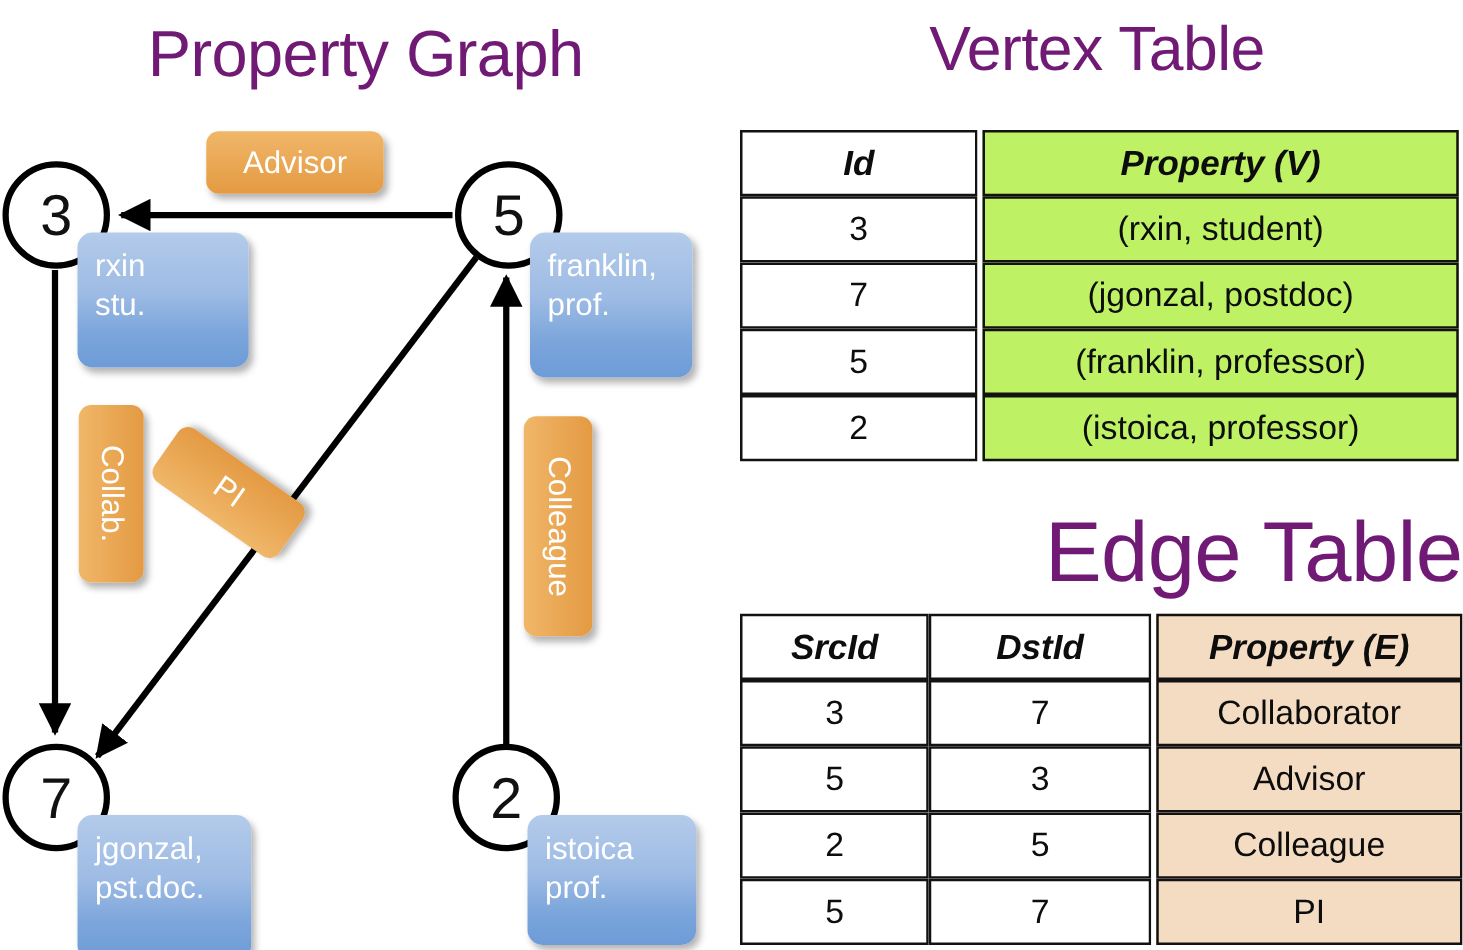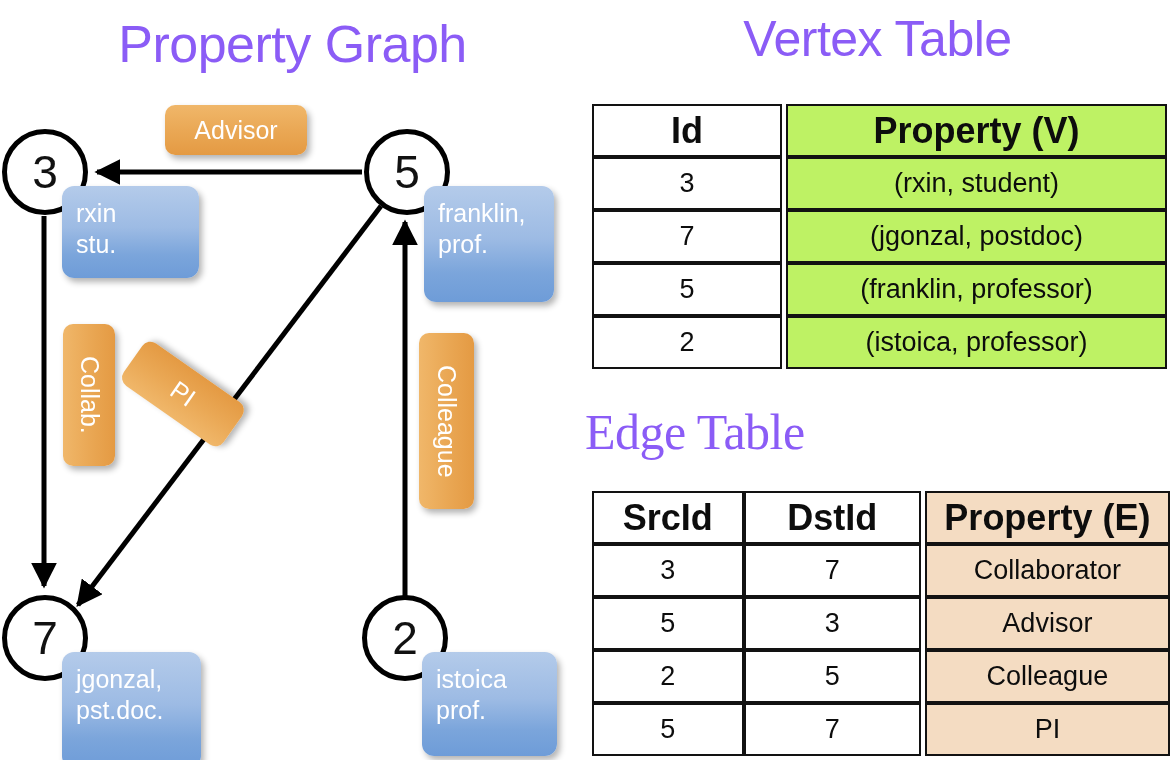--- a/index.html
+++ b/index.html
@@ -10,27 +10,27 @@
     overflow:hidden;
     position:relative;
   }
   .stage{position:absolute;left:0;top:0;width:1170px;height:760px;}
 
   
   .title{
     position:absolute;
     font-family:"Liberation Sans", sans-serif;
     font-weight:300;
-    color:#8b5cf6;
+    color:#701a75;
     white-space:nowrap;
     letter-spacing:-0.5px;
   }
   #title-property-graph{left:0;top:14px;width:585px;text-align:center;font-size:52px;}
   #title-vertex-table{left:585px;top:10px;width:585px;text-align:center;font-size:50px;}
-  #title-edge-table{left:585px;top:403px;width:585px;text-align:left;font-size:50px;font-family:Liberation Serif, serif;}
+  #title-edge-table{left:585px;top:403px;width:585px;text-align:right;font-size:68px;}
 
   
   .node{
     position:absolute;
     width:86px;height:86px;
     border:5px solid #000;
     border-radius:50%;
     background:#fff;
     box-sizing:border-box;
     z-index:6;
@@ -93,21 +93,21 @@
   .gtable td,.gtable th{
     border:2px solid #121212;
     font-weight:400;
     font-size:27px;
     color:#0d0d0d;
     text-align:center;
     padding:0;
     font-family:"Liberation Sans", sans-serif;
     box-sizing:border-box;
   }
-  .gtable th{font-weight:bold;font-size:36px;}
+  .gtable th{font-weight:bold;font-size:28px;font-style:italic;}
   .hdr-plain{background:#ffffff;}
   .cell-plain{background:#ffffff;}
   .cell-blue{background:#bef264;}
   .cell-peach{background:#f4dcc2;margin-left:44px;}
 
   #vertex-table{left:592px;top:104px;}
   #vertex-table .c-id{width:190px;height:53px;}
   #vertex-table .c-prop{width:381px;height:53px;}
 
   #edge-table{left:592px;top:491px;}
@@ -137,21 +137,21 @@
     <line x1="44" y1="216" x2="44" y2="586" stroke="#000" stroke-width="5" marker-end="url(#arrow)"></line>
 
     <line x1="381" y1="206" x2="78" y2="605" stroke="#000" stroke-width="5" marker-end="url(#arrow)"></line>
 
     <line x1="405" y1="596" x2="405" y2="222" stroke="#000" stroke-width="5" marker-end="url(#arrow)"></line>
   </svg>
 
   <div class="node" style="left:2px;top:129px;">
     <span>3</span>
   </div>
-  <div class="prop-box" style="left:62px;top:186px;width:137px;height:92px;">
+  <div class="prop-box" style="left:62px;top:186px;width:137px;height:108px;">
     <div>rxin</div>
     <div>stu.</div>
   </div>
 
   <div class="node" style="left:364px;top:129px;">
     <span>5</span>
   </div>
   <div class="prop-box" style="left:424px;top:186px;width:130px;height:116px;">
     <div>franklin,</div>
     <div>prof.</div>

